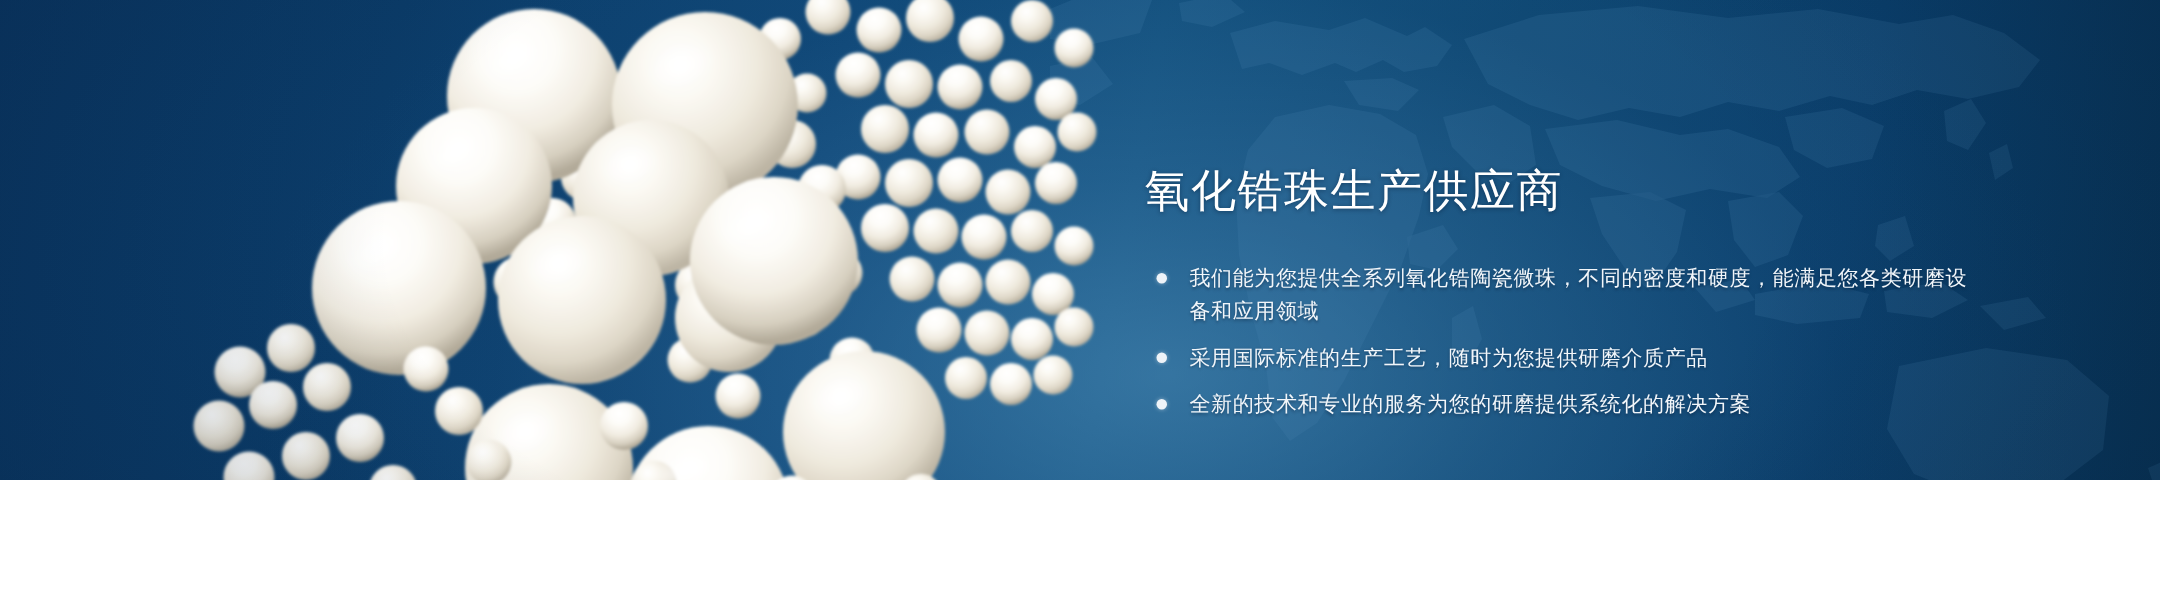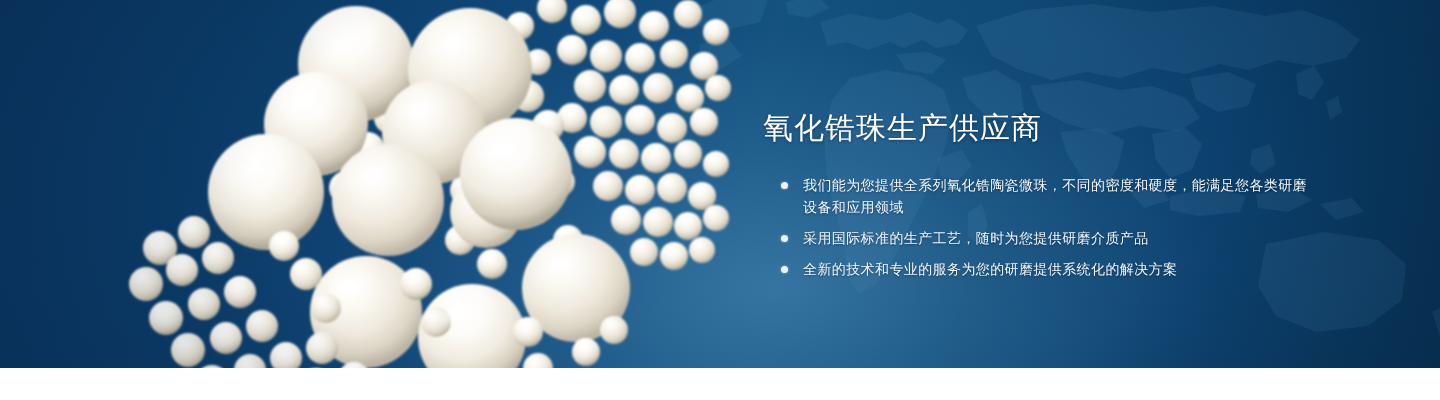--- a/index.html
+++ b/index.html
@@ -8,21 +8,21 @@
     padding: 0;
     background: #ffffff;
   }
   body {
     font-family: "Liberation Sans", "DejaVu Sans", sans-serif;
   }
 
   #banner {
     position: relative;
     width: 1440px;
-    height: 368px;
+    height: 320px;
     overflow: hidden;
     background: #0c3c68;
   }
 
   
   .bg-base {
     position: absolute;
     inset: 0;
     background: linear-gradient(100deg,
         #0a3764 0%,
@@ -98,21 +98,21 @@
     line-height: 40px;
     color: #ffffff;
     font-weight: 400;
     letter-spacing: 1px;
     margin: 0 0 26px 0;
     white-space: nowrap;
     text-shadow: 0 1px 3px rgba(0,20,45,0.45);
   }
   .bullets {
     list-style: none;
-    margin: 13px;
+    margin: 3px;
     padding: 0;
   }
   .bullet {
     position: relative;
     padding-left: 27px;
     margin-bottom: 9px;
     color: #f2f6fa;
     font-size: 14px;
     line-height: 22px;
     letter-spacing: 0.4px;

